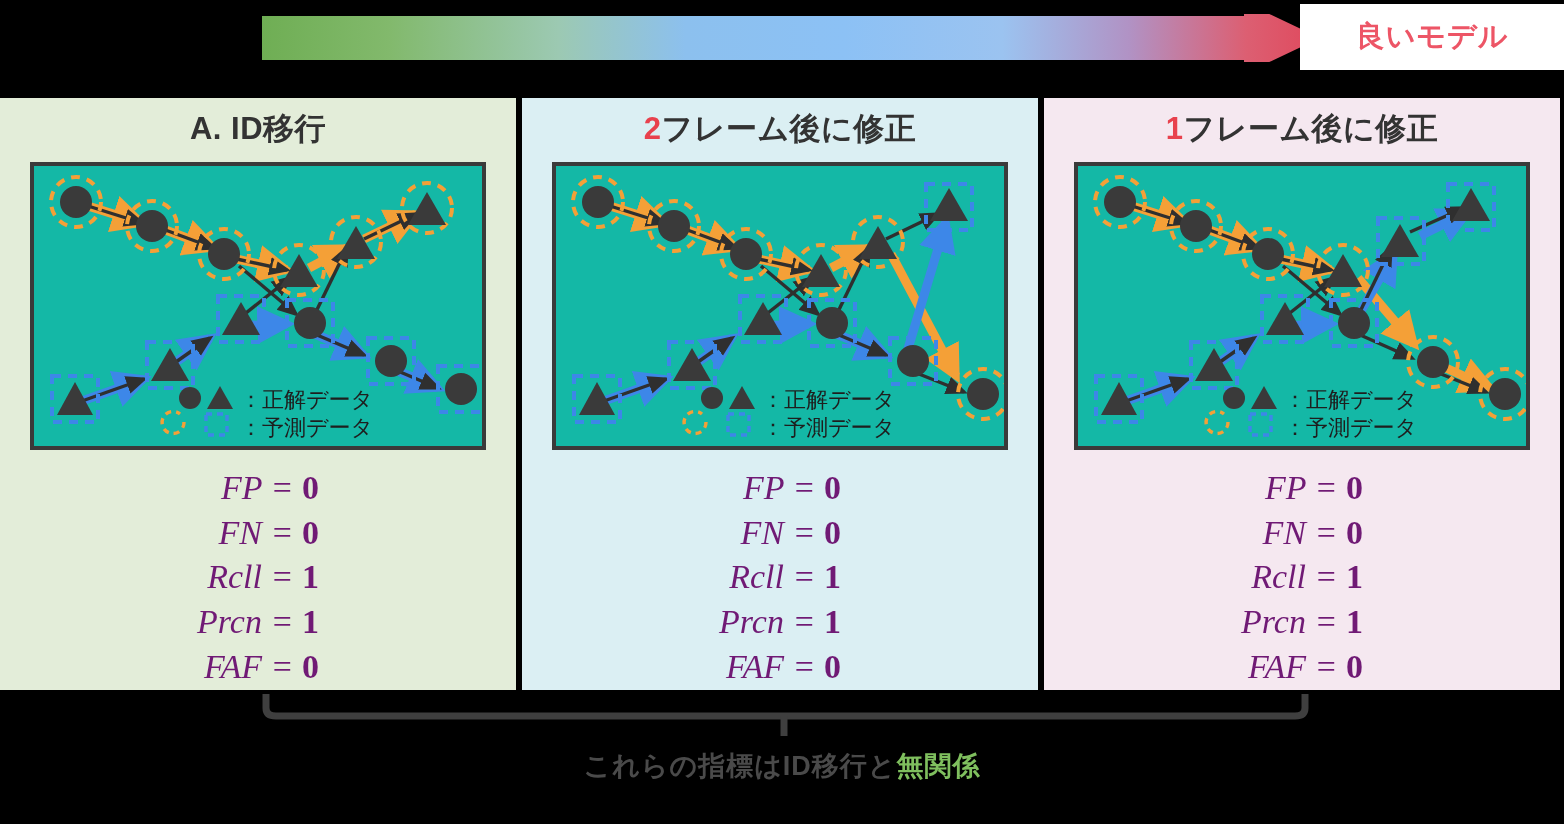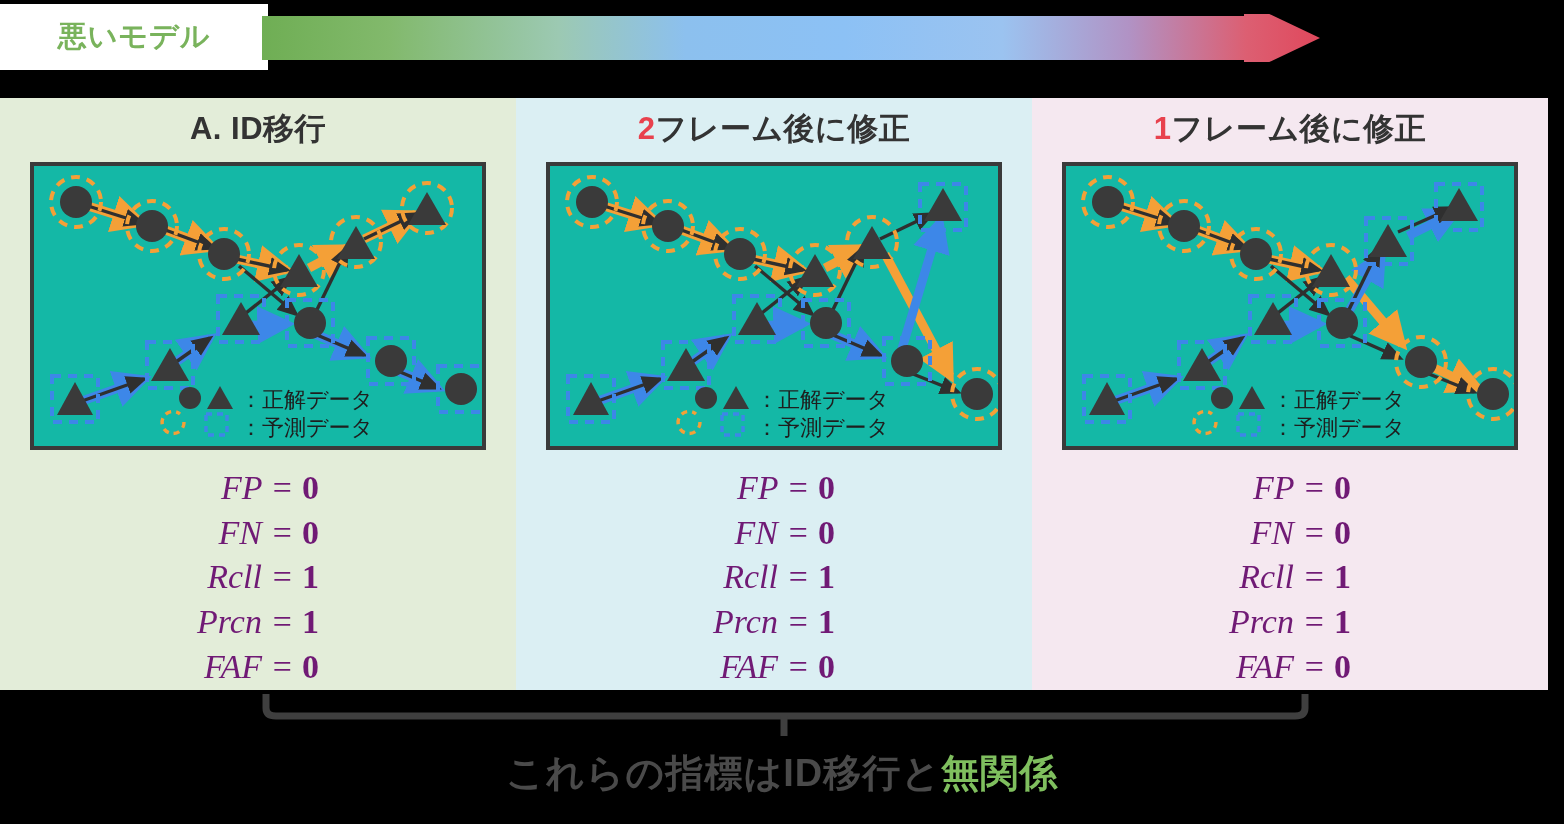--- a/index.html
+++ b/index.html
@@ -53,20 +53,21 @@
   }
 
   
   #panels {
     position: absolute;
     left: 0;
     top: 98px;
     width: 1564px;
     height: 592px;
     display: flex;
+    gap: 6px;
   }
   .panel {
     position: relative;
     width: 516px;
     height: 592px;
     display: flex;
     flex-direction: column;
     align-items: center;
   }
   .panel-a { background: #E3EDD9; }
@@ -125,53 +126,53 @@
     left: 0; top: 0;
     width: 1564px;
     height: 48px;
   }
   #caption {
     position: absolute;
     left: 0;
     top: 58px;
     width: 1564px;
     text-align: center;
-    font-size: 38px;
+    font-size: 27px;
     font-weight: 600;
     color: #4A4A4A;
     letter-spacing: 1px;
   }
   #caption .hl-green { color: #7FBF5E; font-weight: 700; }
 </style>
 </head>
 <body>
 
 <div id="header-band">
 
-  <div class="header-chip" id="chip-bad">
-    <span>悪いモデル</span>
-  </div>
 
   <svg id="gradient-arrow" viewBox="0 0 1058 48" preserveAspectRatio="none">
     <defs>
       <linearGradient id="gradQuality" x1="0" y1="0" x2="1" y2="0">
         <stop offset="0.00" stop-color="#6FAE54"></stop>
         <stop offset="0.12" stop-color="#82B96C"></stop>
         <stop offset="0.28" stop-color="#9CC9B2"></stop>
         <stop offset="0.40" stop-color="#8CC0EE"></stop>
         <stop offset="0.55" stop-color="#8CC1F5"></stop>
         <stop offset="0.70" stop-color="#9BC3F0"></stop>
         <stop offset="0.82" stop-color="#B192C4"></stop>
         <stop offset="0.93" stop-color="#DC5F72"></stop>
         <stop offset="1.00" stop-color="#E0485C"></stop>
       </linearGradient>
     </defs>
     <polygon points="0,2 982,2 982,-12 1058,24 982,60 982,46 0,46" fill="url(#gradQuality)"></polygon>
   </svg>
 
+  <div class="header-chip" id="chip-good">
+    <span>良いモデル</span>
+  </div>
 </div>
 
 <div id="panels">
 
   <div class="panel panel-a">
     <div class="panel-title">
       <span>A. ID移行</span>
     </div>
 
     <div class="diagram-box">

